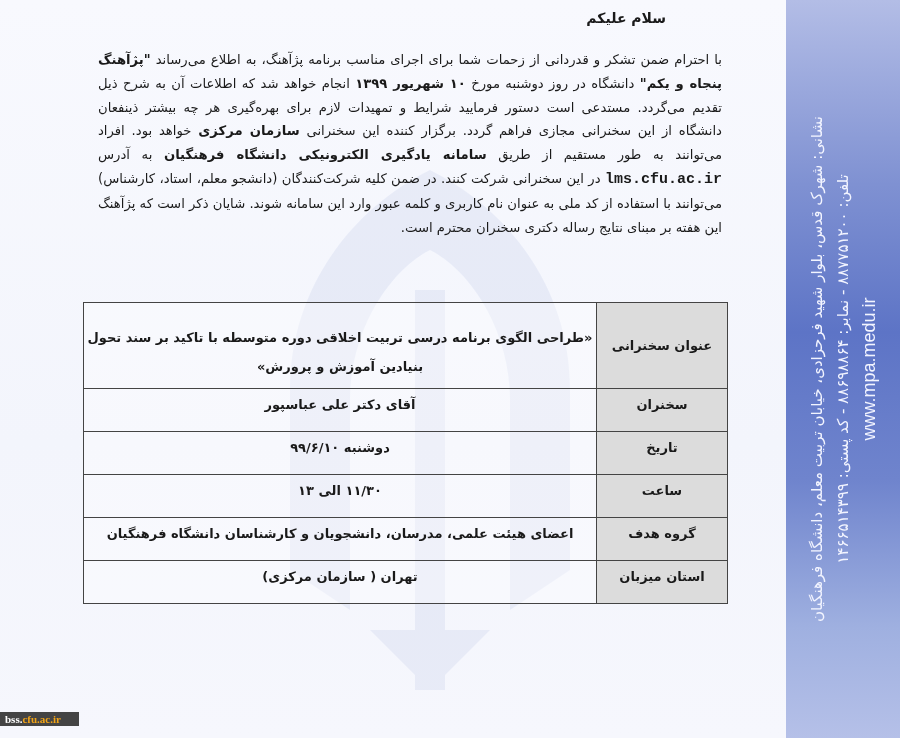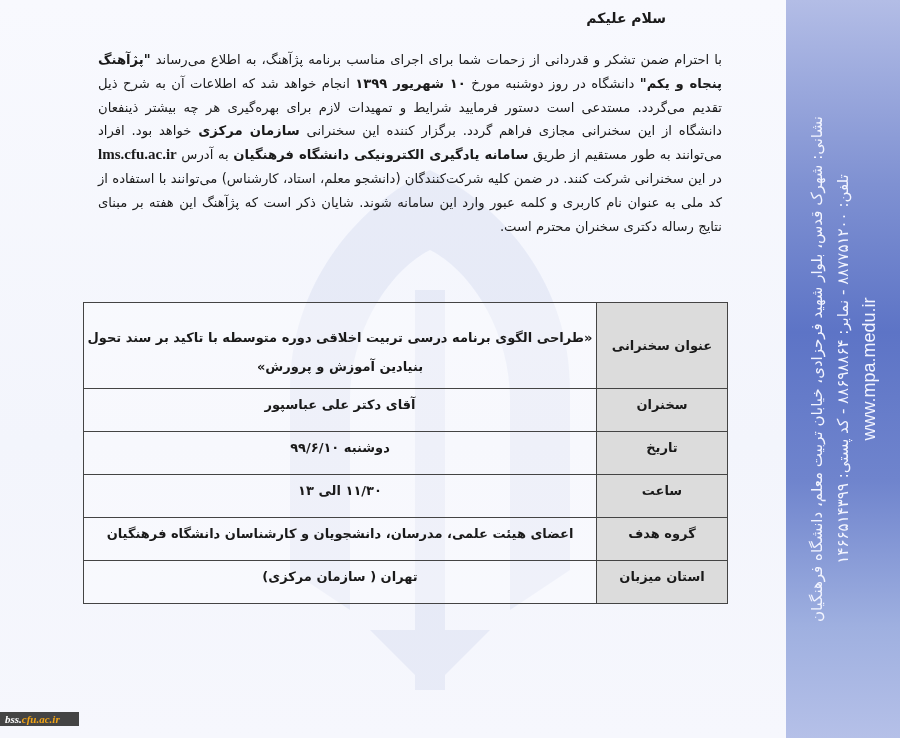--- a/index.html
+++ b/index.html
@@ -21,21 +21,21 @@
     position: absolute; right: 120px; top: 10px; direction: rtl;
     font-weight: bold; font-size: 14px;
   }
   .para {
     position: absolute; left: 98px; width: 624px; top: 48px;
     direction: rtl; text-align: justify; text-align-last: right;
     font-size: 13.2px; line-height: 23.8px;
   }
   .para p { margin: 0; }
   .para b { font-weight: bold; }
-  .para .lms { font-family: Liberation Serif, serif; font-weight: bold; font-size: 15px; }
+  .para .lms { font-family: Liberation Mono, monospace; font-weight: bold; font-size: 15px; }
   table.info {
     position: absolute; left: 83px; top: 302px; width: 645px;
     border-collapse: collapse; direction: rtl;
   }
   table.info td {
     border: 1.5px solid #444;
     font-size: 13px; font-weight: bold; text-align: center;
     vertical-align: top; padding-top: 8px;
   }
   table.info td.head { background: #dcdcdc; width: 128px; vertical-align: middle; padding-top: 1px; }
@@ -56,21 +56,21 @@
   .sidebar-text {
     position: absolute; left: 50%; top: 50%;
     transform: translate(-50%, -50%) rotate(-90deg);
     white-space: nowrap; color: #f2f4ff; text-align: center; direction: rtl;
   }
   .sidebar-text div { font-size: 15px; line-height: 26px; }
   .sidebar-text .web { direction: ltr; font-family: "Liberation Sans", sans-serif; font-size: 18px; }
   .badge {
     position: absolute; left: 0; top: 712px; height: 14px; width: 74px;
     background: #444; color: #f2a417;
-    font-family: "Liberation Serif", serif; font-style: italic; font-weight: bold;
+    font-family: "Liberation Serif", serif; font-weight: bold;
     font-size: 11px; line-height: 14px; padding-left: 5px;
   }
   .badge .pre { color: #fff; }
 </style>
 </head>
 <body>
 
 <div class="page">
   <svg class="watermark" viewBox="0 0 400 560">
     <path d="M200 20 C120 60 60 140 60 240 L60 420 L120 460 L120 250 C120 180 160 120 200 100 C240 120 280 180 280 250 L280 460 L340 420 L340 240 C340 140 280 60 200 20 Z" fill="#3f5fb8"></path>

